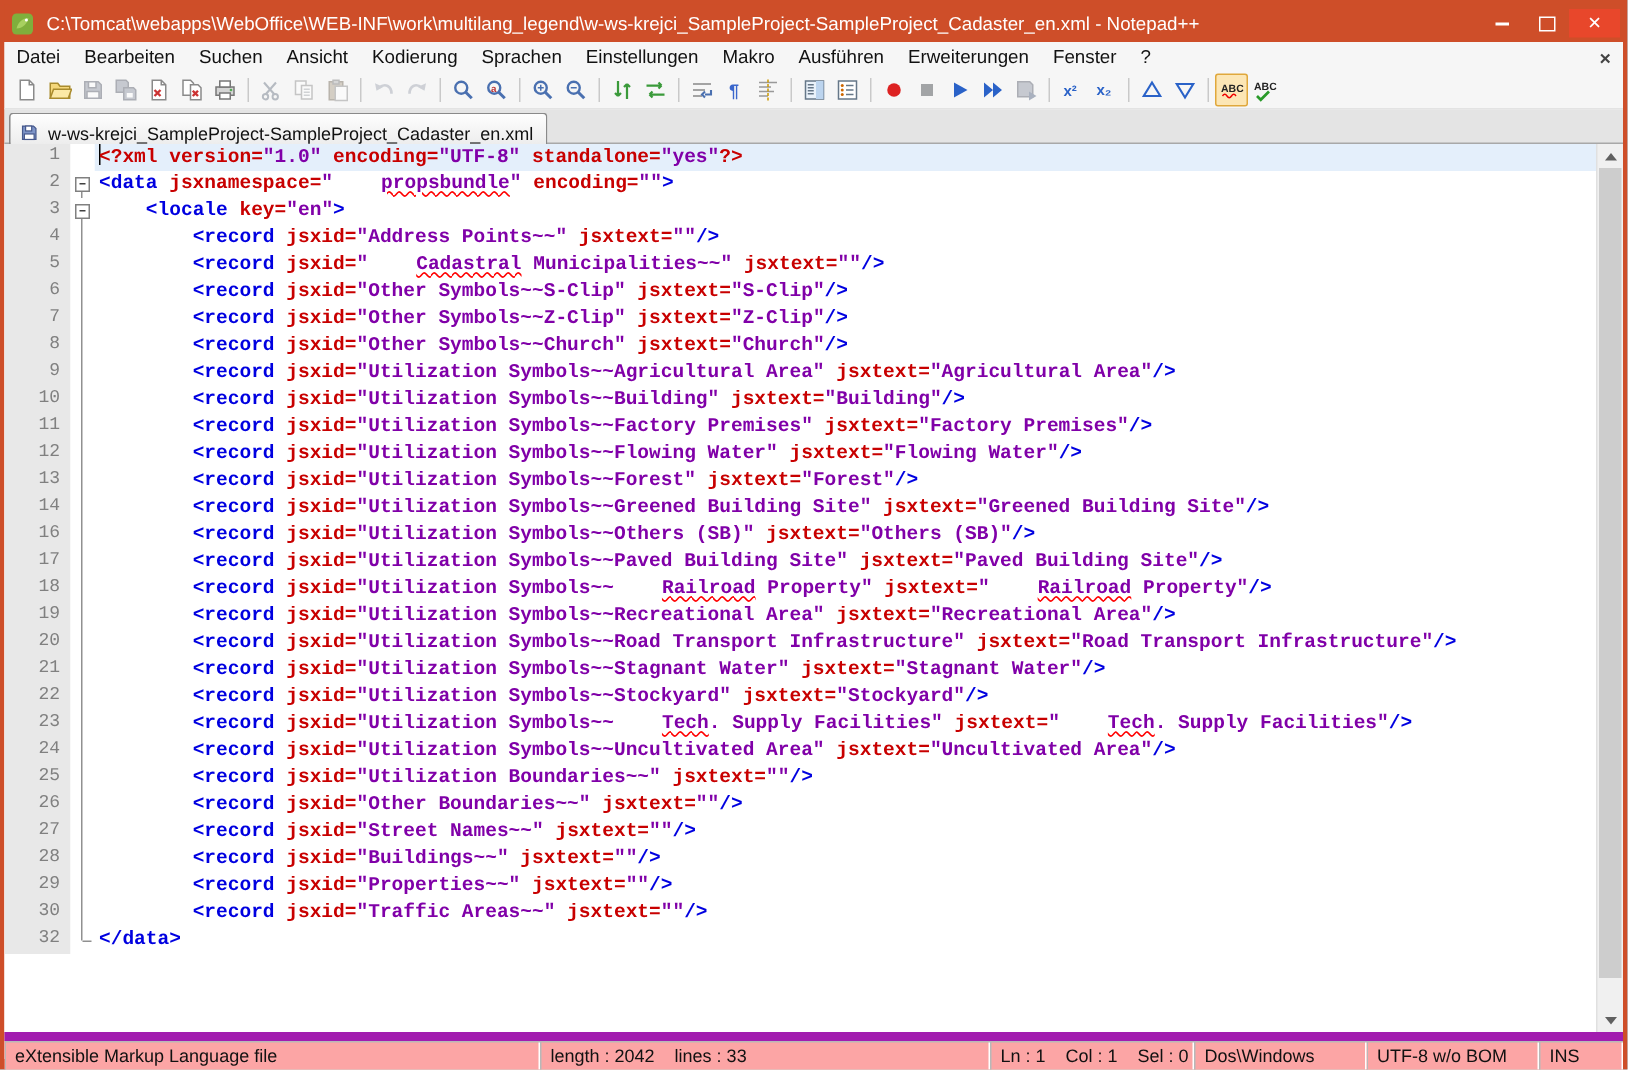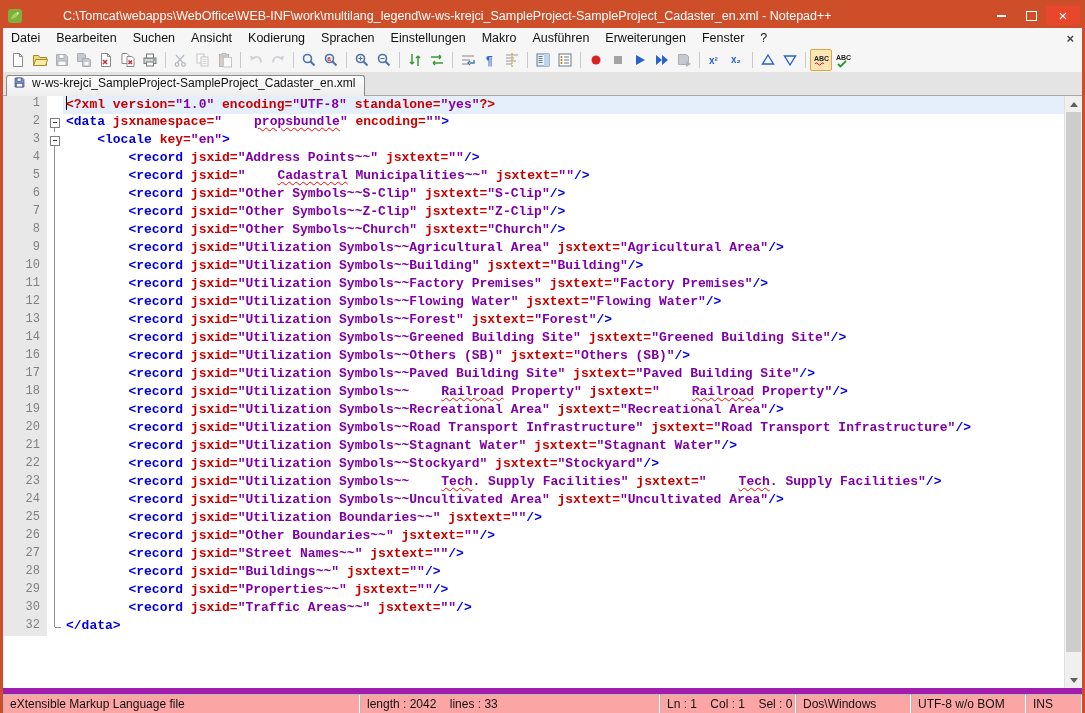--- a/index.html
+++ b/index.html
@@ -1,18 +1,18 @@
 <!DOCTYPE html>
 <html><head>
 <meta charset="utf-8">
 <style>
   html,body{margin:0;padding:0;background:#888;}
   .win{box-sizing:border-box;width:1085px;height:713px;padding:3px 3px 7px;background:#CE4E29;
        font-family:"Liberation Sans",sans-serif;display:flex;flex-direction:column;}
-  .titlebar{height:25px;flex:none;display:flex;align-items:center;background:#CE4E29;overflow:hidden;gap:32px;}
+  .titlebar{height:25px;flex:none;display:flex;align-items:center;background:#CE4E29;overflow:hidden;}
   .appicon{width:18px;height:16px;margin-left:4px;flex:none;display:flex;align-items:center;}
   .title{color:#fff;font-size:12.5px;margin-left:6px;white-space:nowrap;overflow:hidden;flex:1;}
   .winbtns{display:flex;align-items:center;flex:none;margin-right:2px;}
   .wb{width:30px;height:19px;display:flex;align-items:center;justify-content:center;cursor:default;}
   .minglyph{width:9px;height:2px;background:#fff;}
   .maxglyph{width:9px;height:8px;border:1px solid #fff;}
   .wb.close{background:#E8472B;width:34px;color:#fff;font-size:15px;line-height:15px;}
   .body{flex:1;min-height:0;display:flex;flex-direction:column;background:#F6F6F6;}
   
   .menubar{height:20px;flex:none;display:flex;align-items:center;background:#F6F6F6;font-size:12.5px;color:#111;}
@@ -20,21 +20,21 @@
   .menu-x{margin-left:auto;margin-right:8px;color:#444;font-weight:bold;font-size:13px;}
   
   .toolbar{height:24px;flex:none;display:flex;align-items:center;background:#F6F6F6;border-bottom:1px solid #E3E3E3;padding-left:4px;}
   .tbi{width:22px;height:22px;display:inline-flex;align-items:center;justify-content:center;flex:none;box-sizing:border-box;}
   .tbi svg{width:16px;height:16px;}
   .tbi.dis{opacity:.45;filter:grayscale(.7);}
   .tbi.prs{background:#FCE6B5;border:1px solid #E0A83C;border-radius:2px;}
   .tsep{width:1px;height:16px;background:#C9C9C9;margin:0 4px;flex:none;}
   
   .tabbar{height:22px;flex:none;background:#E4E4E4;border-bottom:1px solid #A8A8A8;display:flex;align-items:flex-end;}
-  .tab{display:inline-flex;align-items:flex-start;margin-left:3px;height:20px;padding:0 9px 0 6px;background:linear-gradient(#FEFEFE,#EDEDED);
+  .tab{display:inline-flex;align-items:flex-end;margin-left:3px;height:20px;padding:0 9px 0 6px;background:linear-gradient(#FEFEFE,#EDEDED);
        border:1px solid #8A8A8A;border-bottom:none;border-radius:3px 3px 0 0;font-size:12px;color:#111;position:relative;top:1px;}
   .tabicon{width:14px;height:14px;margin-right:5px;display:inline-flex;}
   .tabicon svg{width:13px;height:13px;}
   
   .editor{flex:none;height:592px;display:flex;background:#fff;overflow:hidden;}
   .lines{flex:1;min-width:0;overflow:hidden;background:#fff;}
   .line{display:flex;height:18px;line-height:18px;}
   .num{width:44px;flex:none;box-sizing:border-box;background:#E8E8E8;color:#808080;text-align:right;padding-right:7px;
        font:12px "Liberation Mono","DejaVu Sans Mono",monospace;}
   .fold{width:16px;flex:none;position:relative;background:#fff;}

